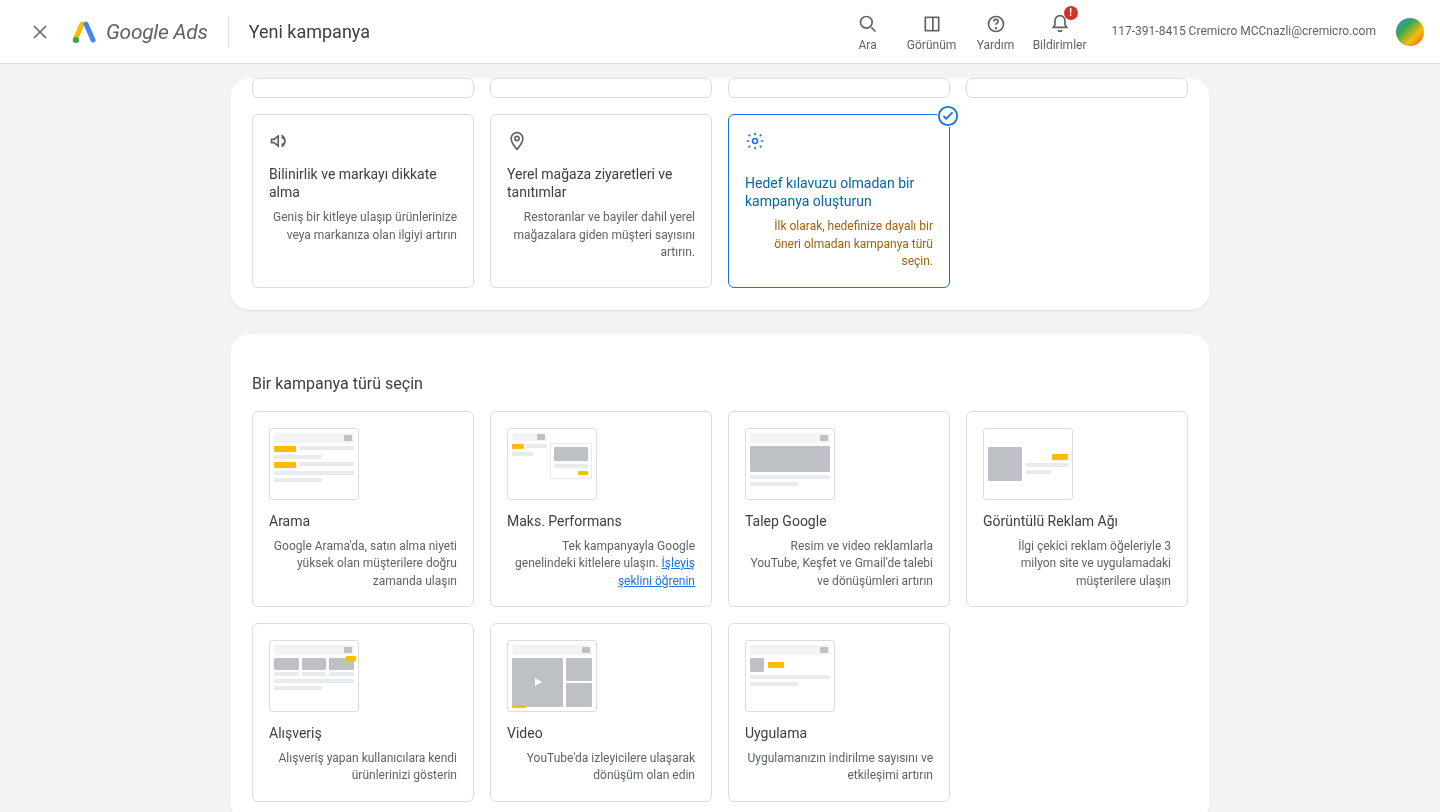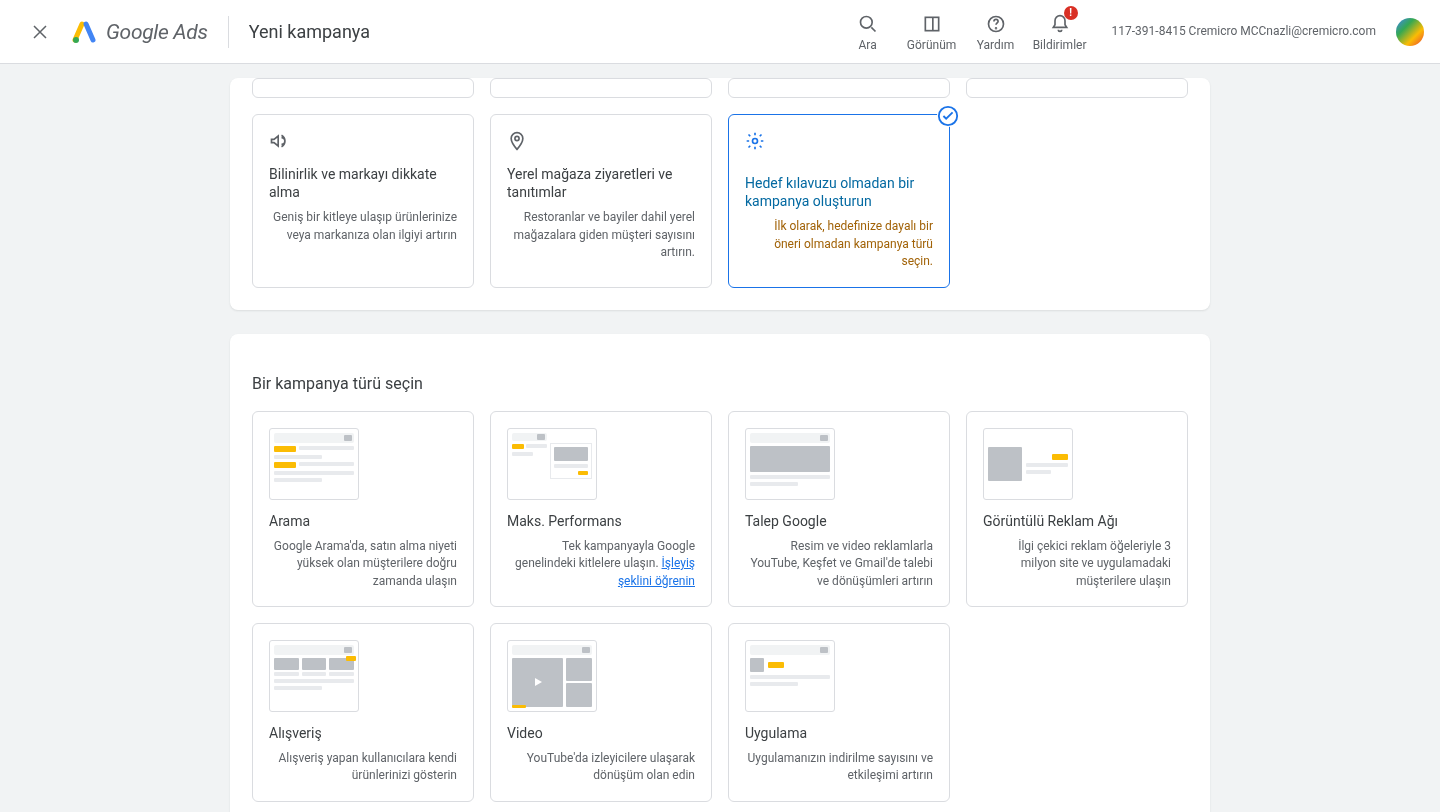--- a/index.html
+++ b/index.html
@@ -116,21 +116,21 @@
       height: 28px;
       border-radius: 50%;
       background: linear-gradient(135deg,#4285f4,#34a853,#fbbc04,#ea4335);
     }
     .content {
       width: 980px;
       margin: 0 auto;
     }
     .card {
       background: #fff;
-      border-radius: 8px;
+      border-radius: 20px;
       margin-top: 0;
       padding: 20px 22px;
       box-shadow: 0 1px 2px rgba(60,64,67,.12);
     }
     .goal-card {
       padding: 0 22px 22px;
       margin-bottom: 24px;
     }
     .section-title {
       font-size: 16px;

